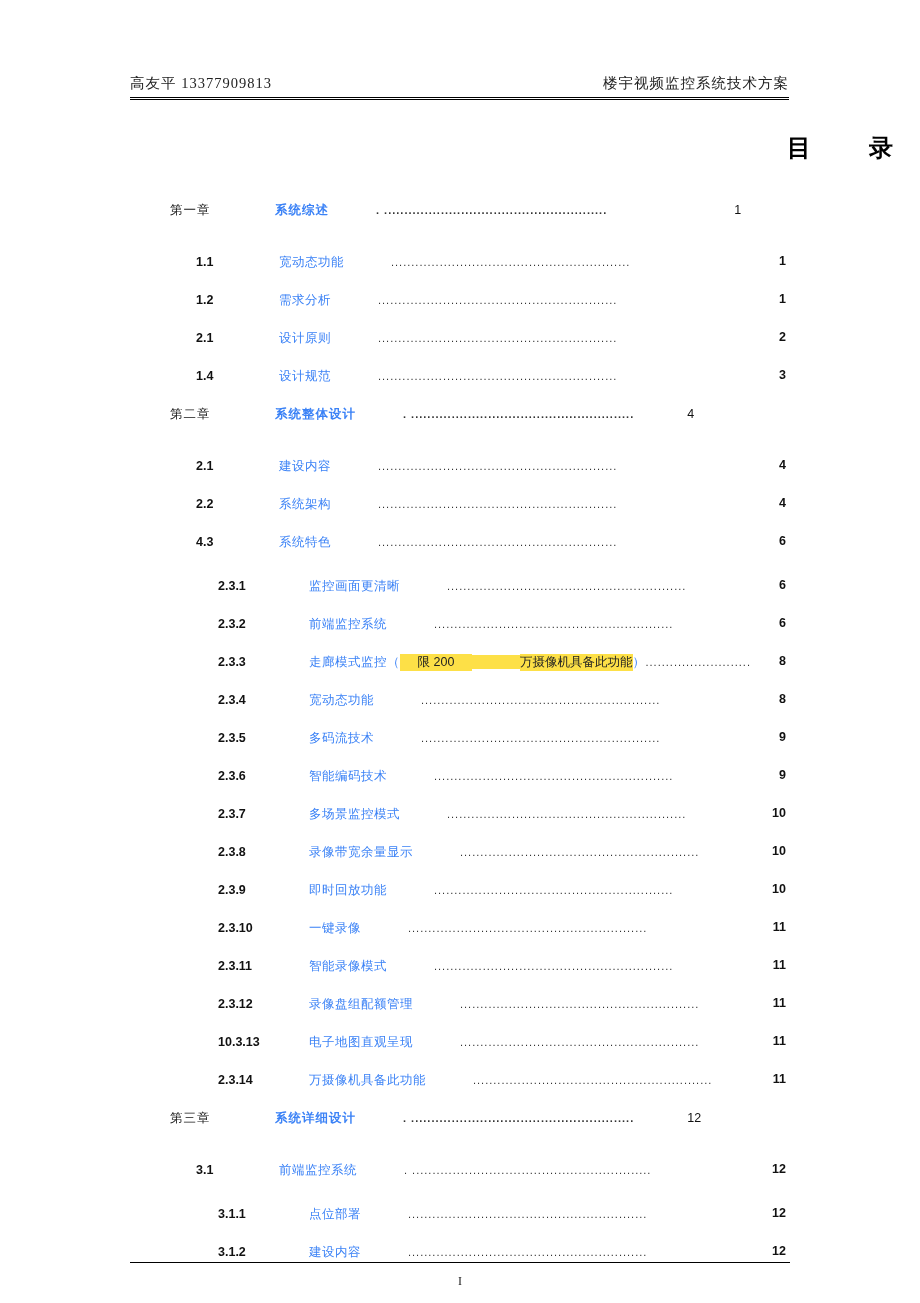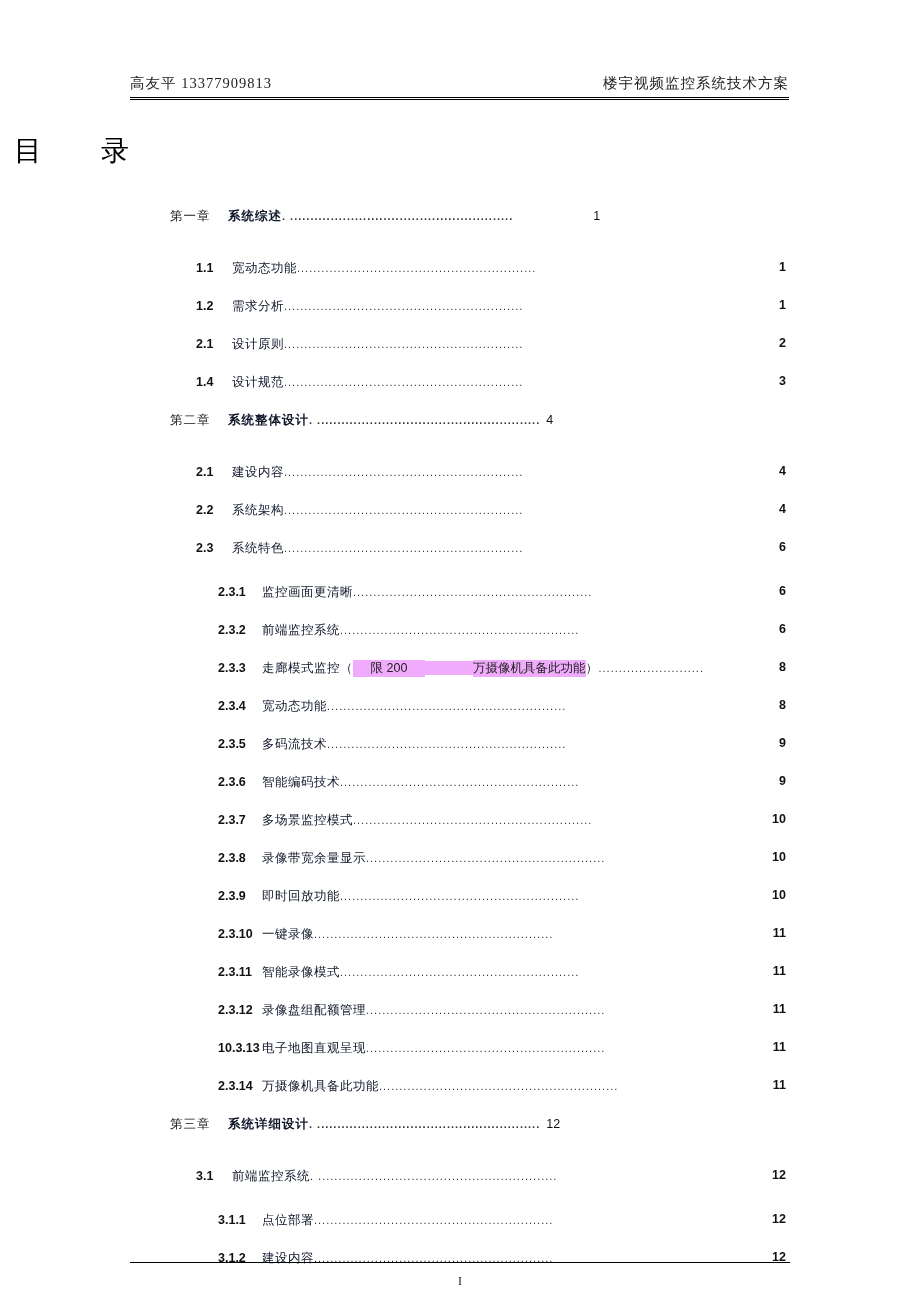--- a/index.html
+++ b/index.html
@@ -3,42 +3,42 @@
   <meta charset="utf-8">
   <style>
     * { box-sizing: border-box; margin: 0; padding: 0; }
     body { background: #fff; font-family: "Microsoft YaHei", "SimSun", sans-serif; color: #000; }
     .page { width: 920px; min-height: 1303px; margin: 16px auto; background: #fff; position: relative; padding: 58px 1px 30px 0; }
     .header { display: flex; justify-content: space-between; padding: 0 130px 4px 130px; font-size: 14.5px; color: #222; letter-spacing: 1px; }
     .header-left { font-family: "SimSun", serif; }
     .header-right { font-family: "SimSun", serif; }
     .rule-outer { margin: 0 130px; border-top: 1px solid #000; }
     .rule-inner { margin: 0 130px; border-top: 1px solid #000; margin-top: 1px; }
-    .title { text-align: left; font-size: 28px; font-weight: 400; letter-spacing: 26px; margin: 32px 0 38px 14px; font-family: "SimSun", serif; }
+    .title { text-align: right; font-size: 24px; font-weight: 700; letter-spacing: 26px; margin: 32px 0 38px 14px; font-family: "SimSun", serif; }
     .toc { margin: 0 130px; font-size: 12.5px; color: #222; }
     .row { display: flex; align-items: baseline; white-space: nowrap; margin: 0; padding: 0; }
     .row.lvl-chapter { padding-left: 40px; margin-top: 6px; margin-bottom: 6px; font-weight: 700; }
     .row.lvl-1 { padding-left: 66px; margin-top: 0; margin-bottom: 0; }
     .row.lvl-2 { padding-left: 88px; margin-top: 0; margin-bottom: 0; }
     .row.lvl-chapter + .row.lvl-1,
     .row.lvl-1 + .row.lvl-2 { margin-top: 6px; }
     .row + .row { margin-top: 0; }
-    .toc .row { height: 38px; }
+    .toc .row { height: 38px; gap: 47px; }
     .toc .row.lvl-chapter { height: 46px; }
     .idx { display: inline-block; min-width: 36px; font-weight: 700; color: #111; font-family: Arial, "Microsoft YaHei", sans-serif; }
     .lvl-chapter .idx { min-width: 58px; font-family: "SimSun", serif; font-weight: 400; letter-spacing: 1px; }
     .lvl-2 .idx { min-width: 44px; }
-    .label { font-family: Liberation Serif, serif; color: #0f172a; letter-spacing: 1px; }
+    .label { font-family: Liberation Serif, serif; color: #3b82f6; letter-spacing: 1px; }
     .lvl-1 .label, .lvl-2 .label { letter-spacing: 0.5px; }
     .dots { flex: 0 0 auto; overflow: hidden; color: #333; font-family: Arial, sans-serif; font-size: 11px; letter-spacing: 1px; }
     .dots.inline { flex: 0 0 auto; }
     .page-num { text-align: right; font-weight: 700; font-family: Arial, sans-serif; color: #111; }
     .page-num.inline { width: auto; margin-left: 30px; font-weight: 400; }
     .page-num.right { position: absolute; right: 134px; font-weight: 700; }
-    .hl-span { display: inline-block; background: #f0abfc; }
+    .hl-span { display: inline-block; background: #fde047; }
     .footer-rule { position: absolute; bottom: 56px; left: 130px; right: 130px; border-top: 1.5px solid #000; }
     .footer-num { position: absolute; bottom: 30px; width: 100%; text-align: center; font-size: 12px; color: #222; font-family: "Times New Roman", serif; }
     .row-body { display: flex; align-items: baseline; flex: 1; overflow: hidden; position: relative; text-align: center; }
   </style>
 </head>
 <body>
 
 <div class="page">
 
   <div class="header">
@@ -93,21 +93,21 @@
         <span class="dots">  ........................................................... </span>
         <span class="page-num right">4</span>
       </div>
       <div class="row lvl-1">
         <span class="idx">2.2</span>
         <span class="label">系统架构</span>
         <span class="dots">  ........................................................... </span>
         <span class="page-num right">4</span>
       </div>
       <div class="row lvl-1">
-        <span class="idx">2.3</span>
+        <span class="idx">4.3</span>
         <span class="label">系统特色</span>
         <span class="dots">  ........................................................... </span>
         <span class="page-num right">6</span>
       </div>
       <div class="row lvl-2">
         <span class="idx">2.3.1</span>
         <span class="label">监控画面更清晰</span>
         <span class="dots">  ........................................................... </span>
         <span class="page-num right">6</span>
       </div>

